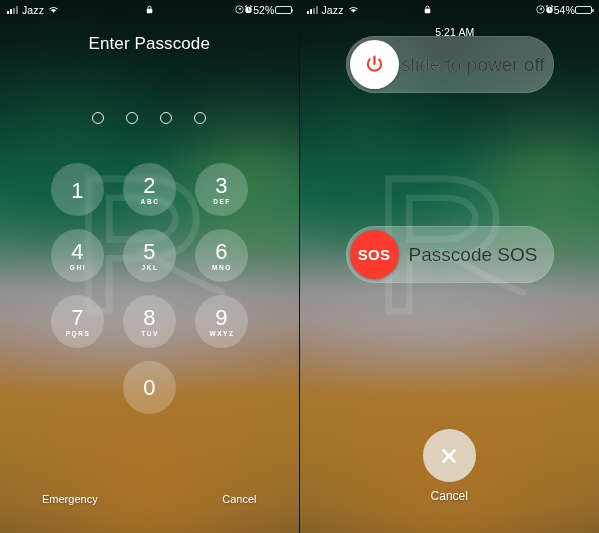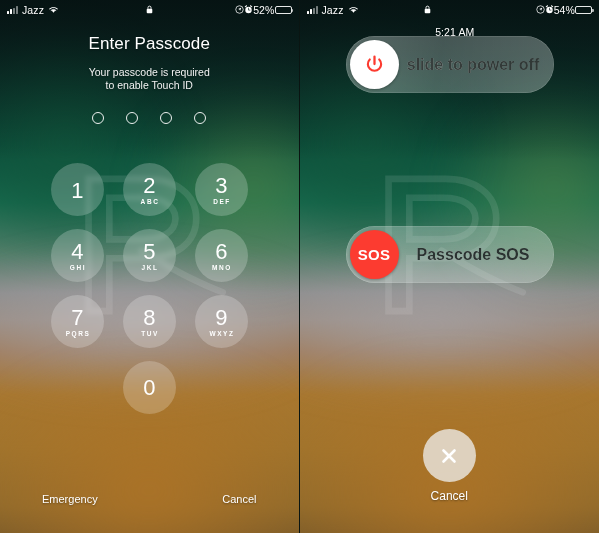--- a/index.html
+++ b/index.html
@@ -165,21 +165,21 @@
     margin-left:4px;flex:0 0 auto;
     display:flex;align-items:center;justify-content:center;
     box-shadow:0 1px 3px rgba(0,0,0,.3);
   }
   .knob.white{background:#fff;}
   .knob.red{background:#fc3b30;color:#fff;font-size:15px;font-weight:700;letter-spacing:.2px;}
   .knob .pwr{width:21px;height:21px;}
   .slide-label{
     position:relative;z-index:1;
     flex:1;text-align:center;
-    font-size:16px;font-weight:700;
+    font-size:19px;font-weight:400;
     color:rgba(40,48,46,.92);
     margin-left:-6px;
     background:linear-gradient(90deg,rgba(255,255,255,.55) 0%,rgba(255,255,255,.92) 28%,rgba(255,255,255,.55) 60%,rgba(255,255,255,.25) 100%);
     -webkit-background-clip:text;background-clip:text;
     mix-blend-mode:normal;
   }
   .slide-label.dark{color:#2a3331;}
 
   .cancel-wrap{
     position:absolute;left:0;right:0;bottom:30px;
@@ -253,24 +253,20 @@
             <path d="M6 4.2 V6.8 H8" stroke="#2a3a3a" stroke-width="1" fill="none" stroke-linecap="round"></path>
             <path d="M1.6 2.4 L3.4 1 M10.4 2.4 L8.6 1" stroke="#fff" stroke-width="1.4" stroke-linecap="round"></path>
           </svg>
         </span>
         <span class="batt-pct">52%</span>
         <span class="batt"><span class="fill" style="width:52%"></span></span>
       </div>
     </div>
 
     <div class="pass-title">Enter Passcode</div>
-    <div class="pass-sub">
-      <div>Your passcode is required</div>
-      <div>to enable Touch ID</div>
-    </div>
 
     <div class="dots">
       <span class="dot"></span>
       <span class="dot"></span>
       <span class="dot"></span>
       <span class="dot"></span>
     </div>
 
     <div class="keypad">
       <div class="keyrow">

